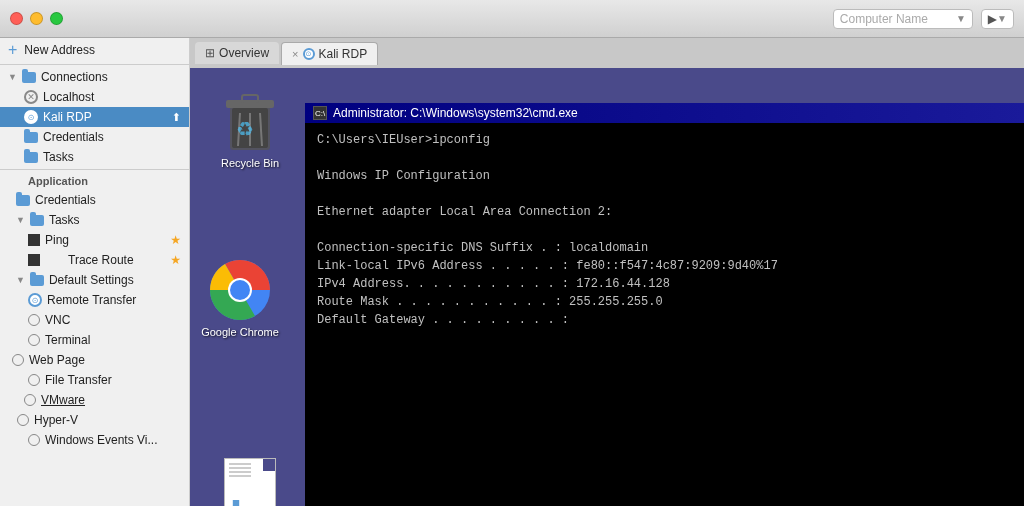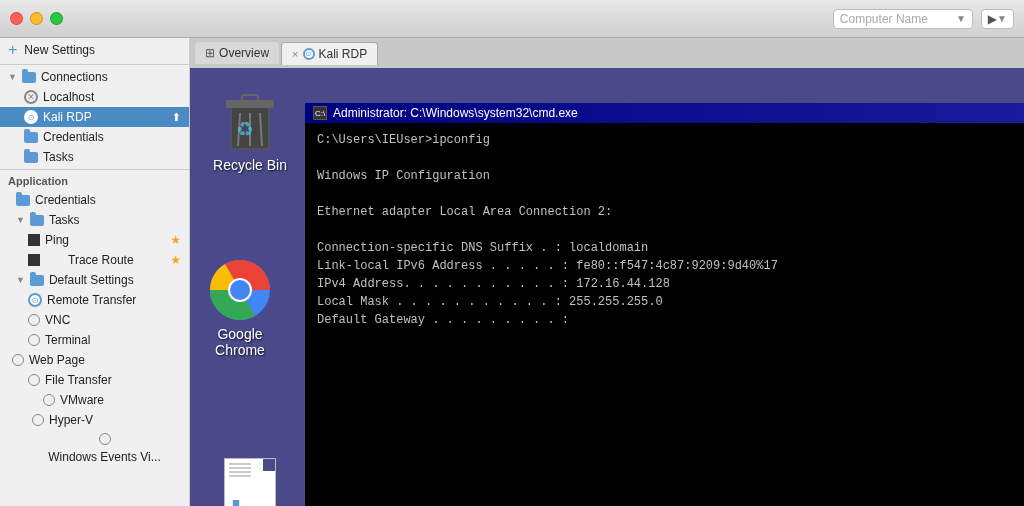--- a/index.html
+++ b/index.html
@@ -239,21 +239,21 @@
       display: flex;
       flex-direction: column;
       align-items: center;
       gap: 4px;
       cursor: pointer;
       width: 80px;
     }
 
     .desktop-icon-label {
       color: white;
-      font-size: 14px;
+      font-size: 11px;
       text-align: center;
       text-shadow: 1px 1px 2px rgba(0,0,0,0.8);
     }
 
     
     .cmd-window {
       position: absolute;
       top: 35px;
       left: 115px;
       right: 0;
@@ -365,21 +365,21 @@
       <span style="font-size:10px; color:#888;">▼</span>
     </div>
   </div>
 </div>
 
 <div class="main-layout">
 
   <div class="sidebar">
     <div class="sidebar-item">
       <span style="font-size:16px; color:#5b9bd5; margin-right:2px;">+</span>
-      <span>New Settings</span>
+      <span>New Address</span>
     </div>
     <div class="sidebar-divider"></div>
     <div class="sidebar-item">
       <span class="triangle-down">▼</span>
       <div class="folder-icon"></div>
       <span>Connections</span>
     </div>
     <div class="sidebar-item" style="padding-left:24px;">
       <div class="circle-x-icon">✕</div>
       <span>Localhost</span>
@@ -391,21 +391,21 @@
     </div>
     <div class="sidebar-item" style="padding-left:24px;">
       <div class="folder-icon"></div>
       <span>Credentials</span>
     </div>
     <div class="sidebar-item" style="padding-left:24px;">
       <div class="folder-icon"></div>
       <span>Tasks</span>
     </div>
     <div class="sidebar-divider"></div>
-    <div class="sidebar-item" style="font-weight:600; color:#555; font-size:11px;">
+    <div class="sidebar-item" style="font-weight:600; color:#555; font-size:11px;margin-left:20px;">
       <span>Application</span>
     </div>
     <div class="sidebar-item" style="padding-left:16px;">
       <div class="folder-icon"></div>
       <span>Credentials</span>
     </div>
     <div class="sidebar-item" style="padding-left:16px;">
       <span class="triangle-down">▼</span>
       <div class="folder-icon"></div>
       <span>Tasks</span>
@@ -438,29 +438,29 @@
       <span>Terminal</span>
     </div>
     <div class="sidebar-item" style="padding-left:12px;">
       <div class="small-circle"></div>
       <span>Web Page</span>
     </div>
     <div class="sidebar-item" style="padding-left:28px;">
       <div class="small-circle"></div>
       <span>File Transfer</span>
     </div>
-    <div class="sidebar-item" style="padding-left:43px;">
+    <div class="sidebar-item" style="padding-left:24px;text-decoration:underline;">
       <div class="small-circle"></div>
       <span>VMware</span>
     </div>
-    <div class="sidebar-item" style="padding-left:32px;">
+    <div class="sidebar-item" style="padding-left:17px;">
       <div class="small-circle"></div>
       <span>Hyper-V</span>
     </div>
-    <div class="sidebar-item" style="padding-left:28px;flex-direction:column;">
+    <div class="sidebar-item" style="padding-left:28px;">
       <div class="small-circle"></div>
       <span>Windows Events Vi...</span>
     </div>
   </div>
 
   <div class="content-area">
 
     <div class="tab-bar">
       <div class="tab-overview">
         <span class="grid-icon">⊞</span>
@@ -530,20 +530,20 @@
         <div class="cmd-body">
           <div>C:\Users\IEUser&gt;ipconfig</div>
           <div>&nbsp;</div>
           <div>Windows IP Configuration</div>
           <div>&nbsp;</div>
           <div>Ethernet adapter Local Area Connection 2:</div>
           <div>&nbsp;</div>
           <div>   Connection-specific DNS Suffix  . : localdomain</div>
           <div>   Link-local IPv6 Address . . . . . : fe80::f547:4c87:9209:9d40%17</div>
           <div>   IPv4 Address. . . . . . . . . . . : 172.16.44.128</div>
-          <div>   Local Mask . . . . . . . . . . . : 255.255.255.0</div>
+          <div>   Route Mask . . . . . . . . . . . : 255.255.255.0</div>
           <div>   Default Gateway . . . . . . . . . :</div>
         </div>
       </div>
 
     </div>
   </div>
 </div>
 
 </body></html>

